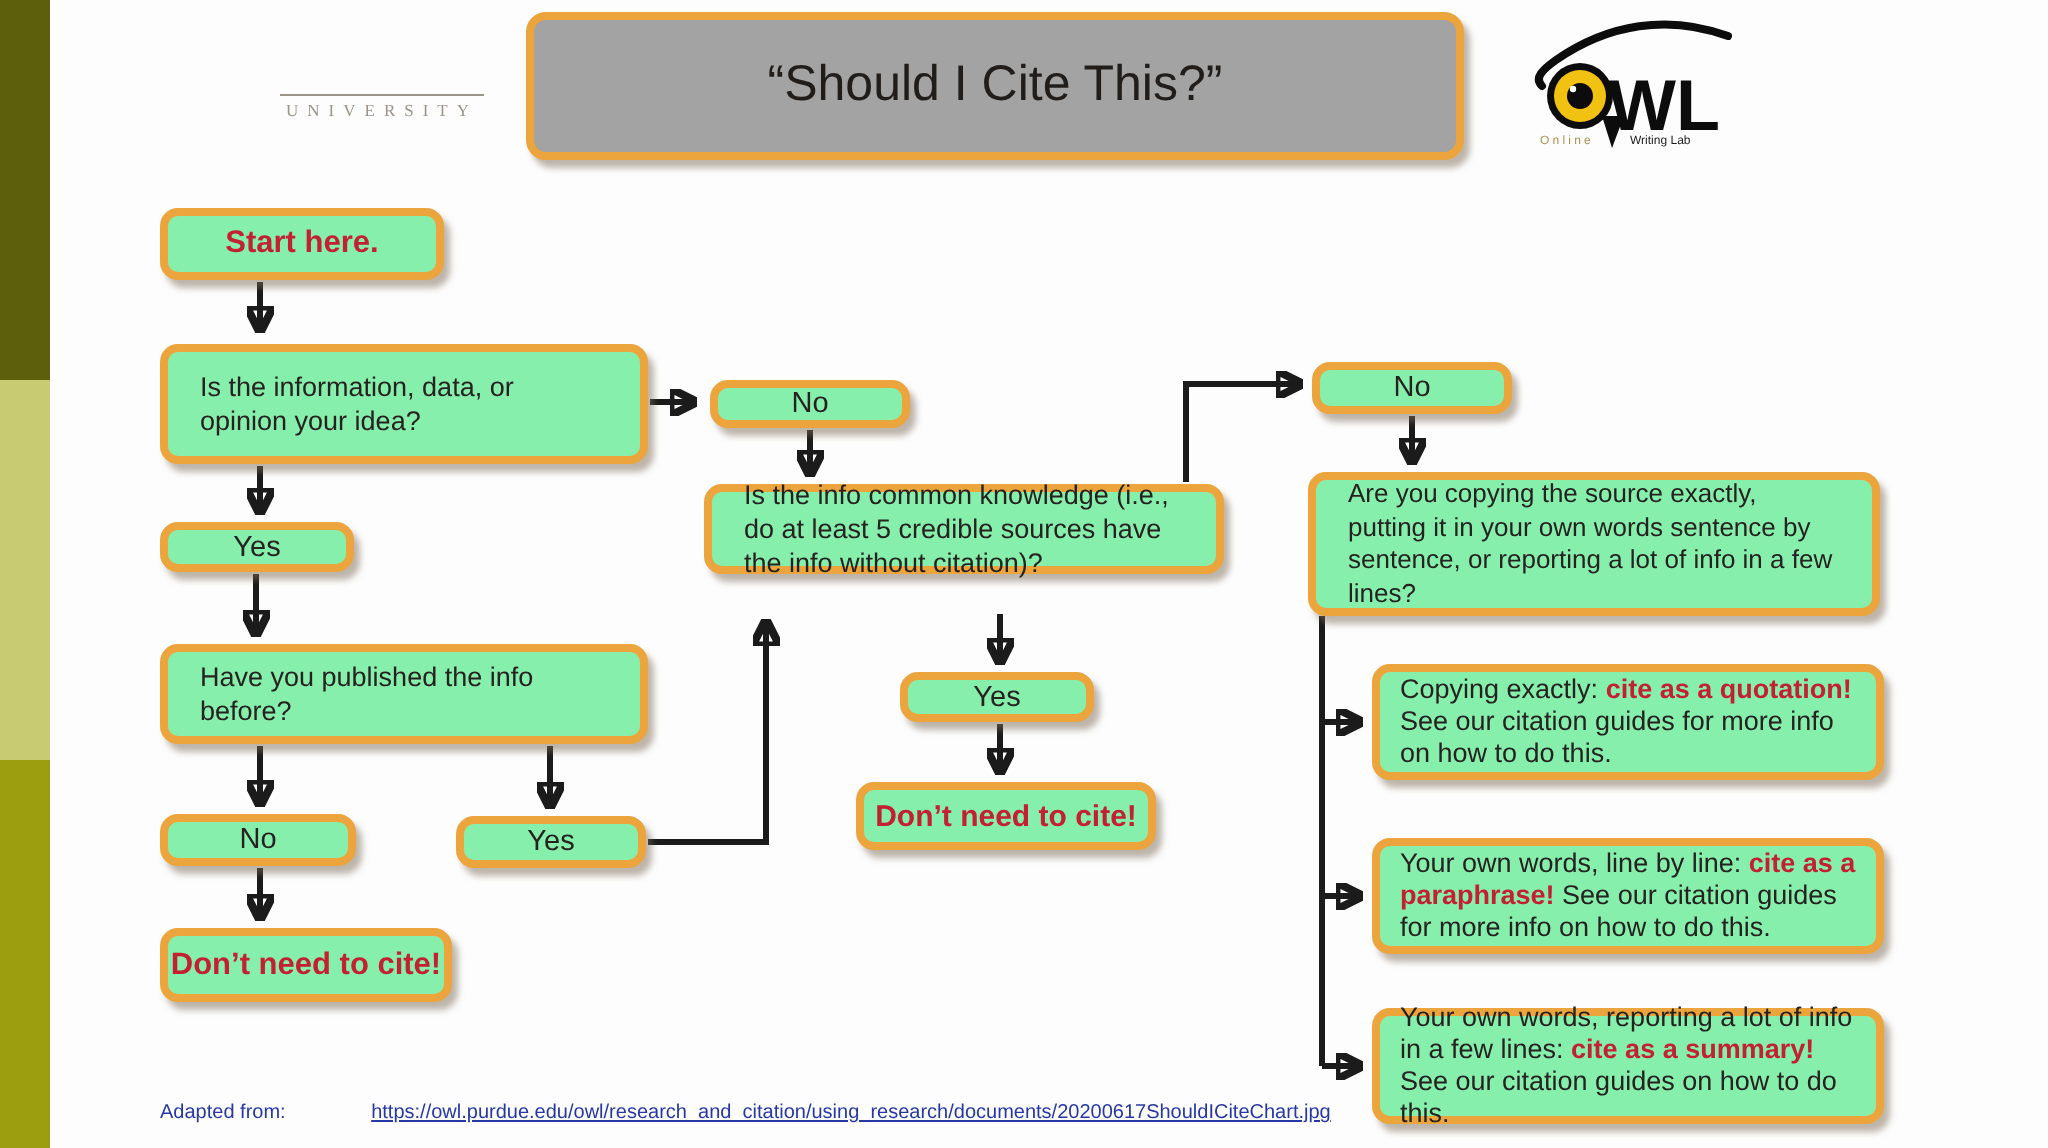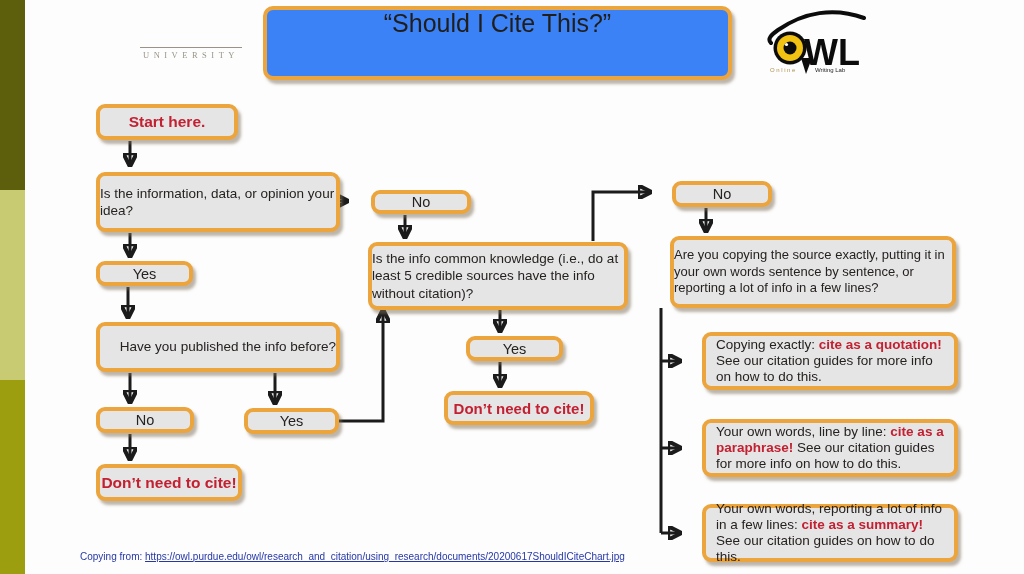--- a/index.html
+++ b/index.html
@@ -24,47 +24,47 @@
   }
   .purdue .univ{
     margin-top:20px;padding-top:2px;border-top:1.5px solid #9a9488;
     font-family:"Liberation Serif","DejaVu Serif",serif;
     font-size:8.5px;letter-spacing:4.5px;color:#9a9488;white-space:nowrap;
   }
 
   
   .title-box{
     left:263px;top:6px;width:469px;height:74px;box-sizing:border-box;
-    background:#3b82f6;border:4px solid #ECA43D;border-radius:10px;
+    background:#a3a3a3;border:4px solid #ECA43D;border-radius:10px;
     box-shadow:3px 4px 3px rgba(125,110,88,.5);
-    display:flex;flex-direction:column;justify-content:flex-start;align-items:center;z-index:2;
+    display:flex;flex-direction:column;justify-content:center;align-items:center;z-index:2;
   }
   .title-box .t{font-size:25px;color:#211d1a;line-height:1.1;}
   .title-box .st{font-size:12.5px;font-weight:700;color:#2a2622;margin-top:2px;}
 
   
   .owl{left:752px;top:8px;width:118px;height:66px;z-index:2;}
 
   
   .node{
-    position:absolute;box-sizing:border-box;background:#e5e5e5;
+    position:absolute;box-sizing:border-box;background:#86efac;
     border:4px solid #ECA43D;border-radius:9px;
     box-shadow:3px 4px 3px rgba(125,110,88,.5);
-    display:flex;align-items:center;z-index:2;color:#262220;margin-left:16px;
-  }
-  .q{padding:4px 0;font-size:13.5px;line-height:1.27;text-align:left;}
+    display:flex;align-items:center;z-index:2;color:#262220;
+  }
+  .q{padding:4px 16px;font-size:13.5px;line-height:1.27;text-align:left;}
   .small{justify-content:center;font-size:14.5px;}
   .result{justify-content:center;font-weight:700;color:#C32032;}
   .outcome{padding:4px 10px;font-size:13.5px;line-height:1.2;}
   .hl{color:#C32032;font-weight:700;}
 
   .n-start{left:80px;top:104px;width:142px;height:36px;font-size:15.5px;}
   .n-qidea{left:80px;top:172px;width:244px;height:60px;}
   .n-no1{left:355px;top:190px;width:100px;height:24px;}
-  .n-qcommon{left:352px;top:242px;width:260px;height:68px;}
+  .n-qcommon{left:352px;top:242px;width:260px;height:45px;}
   .n-yes1{left:80px;top:261px;width:97px;height:25px;}
   .n-qpub{left:80px;top:322px;width:244px;height:50px;justify-content:flex-end;}
   .n-no2{left:80px;top:407px;width:98px;height:26px;}
   .n-dcl{left:80px;top:464px;width:146px;height:37px;font-size:15.5px;}
   .n-yes2{left:228px;top:408px;width:95px;height:26px;}
   .n-yes3{left:450px;top:336px;width:97px;height:25px;}
   .n-dcm{left:428px;top:391px;width:150px;height:34px;font-size:15px;}
   .n-no3{left:656px;top:181px;width:100px;height:26px;}
   .n-qcopy{left:654px;top:236px;width:286px;height:72px;font-size:13px;}
   .n-out1{left:686px;top:332px;width:256px;height:58px;}
@@ -72,21 +72,21 @@
   .n-out3{left:686px;top:504px;width:256px;height:58px;}
 
   
   .connectors{position:absolute;left:0;top:0;width:1024px;height:574px;z-index:1;pointer-events:none;}
   .connectors path{stroke:#1b1b1b;stroke-width:3;fill:none;}
 
   
   .footer{
     left:80px;top:551px;font-size:10px;color:#2638A6;z-index:2;white-space:nowrap;
   }
-  .footer .url{text-decoration:underline;color:#2638A6;}
+  .footer .url{text-decoration:underline;color:#2638A6;margin-left:40px;}
 </style>
 </head>
 <body>
 
 <div class="sb sb1"></div>
 <div class="sb sb2"></div>
 <div class="sb sb3"></div>
 
 <div class="abs purdue">
   <div class="univ">UNIVERSITY</div>
@@ -191,14 +191,14 @@
 
 <div class="node outcome n-out2">
   <span><span>Your own words, line by line: </span><span class="hl">cite as a paraphrase!</span><span> See our citation guides for more info on how to do this.</span></span>
 </div>
 
 <div class="node outcome n-out3">
   <span><span>Your own words, reporting a lot of info in a few lines: </span><span class="hl">cite as a summary!</span><span> See our citation guides on how to do this.</span></span>
 </div>
 
 <div class="abs footer">
-  <span>Copying from: </span><span class="url">https://owl.purdue.edu/owl/research_and_citation/using_research/documents/20200617ShouldICiteChart.jpg</span>
+  <span>Adapted from: </span><span class="url">https://owl.purdue.edu/owl/research_and_citation/using_research/documents/20200617ShouldICiteChart.jpg</span>
 </div>
 
 </body></html>

